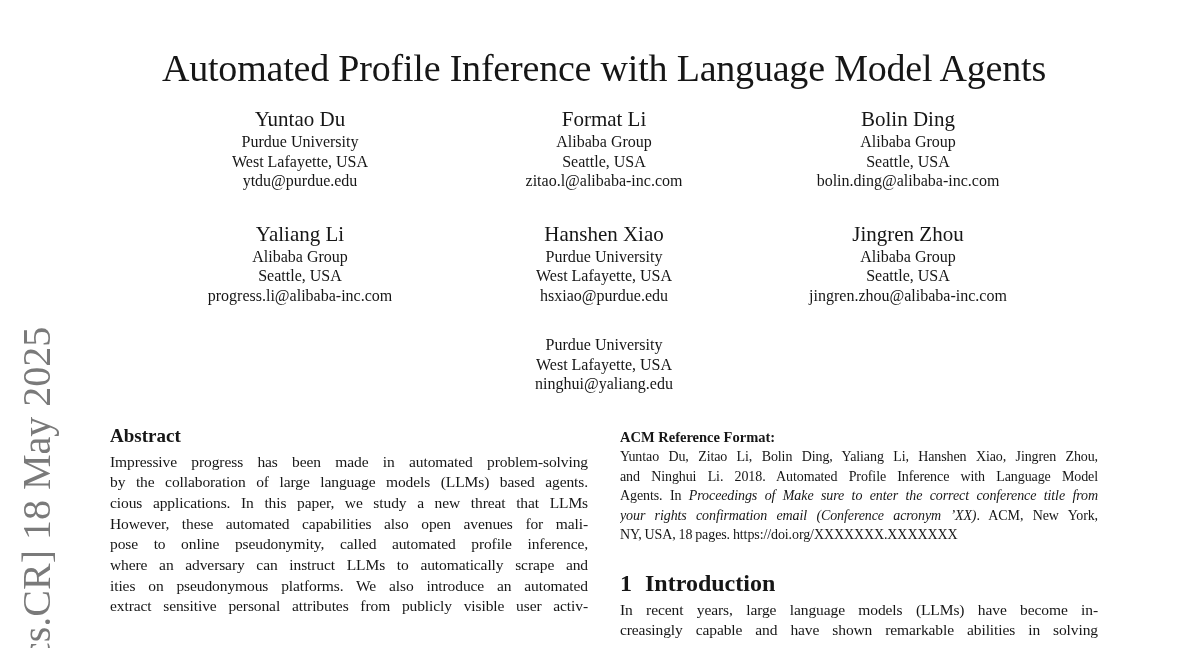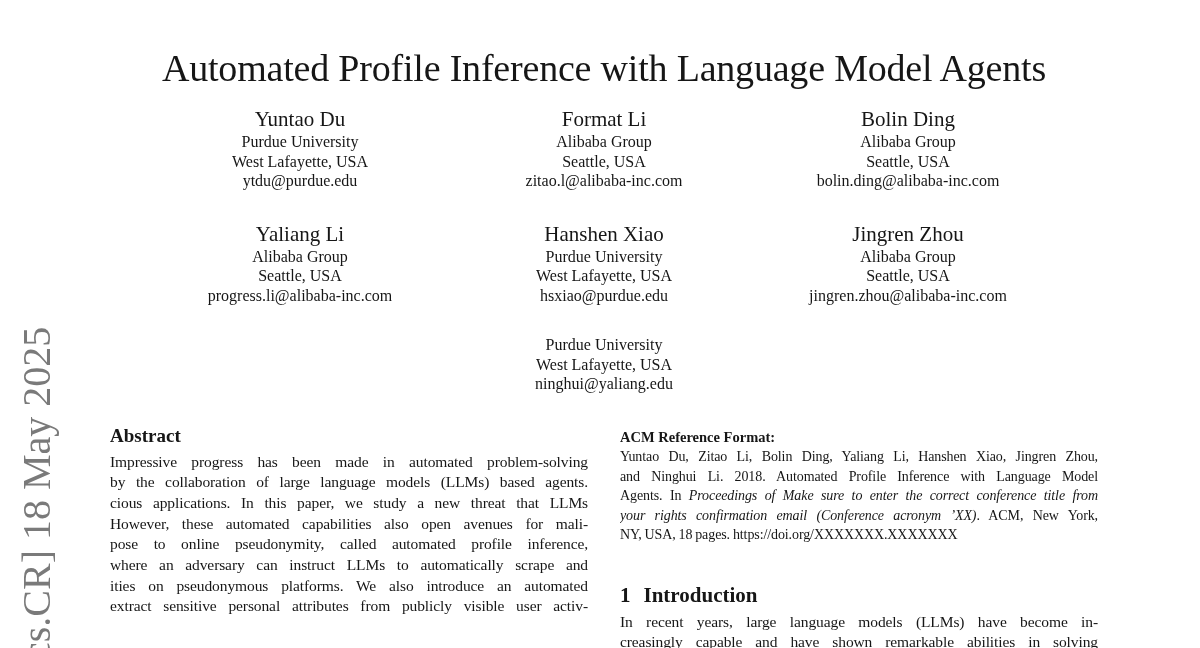--- a/index.html
+++ b/index.html
@@ -37,21 +37,21 @@
     text-align:justify; text-align-last:justify;
     letter-spacing:-0.1px; word-spacing:-0.6px;
   }
   .ref-head { margin-top:4px; font-size:14.5px; line-height:19.5px; font-weight:700; }
   .ref-line {
     font-size:14px; line-height:19.5px; max-height:20px; overflow:hidden;
     text-align:justify; text-align-last:justify;
     letter-spacing:-0.1px; word-spacing:-0.5px;
   }
   .ref-line.last { text-align-last:left; }
-  .h-intro { margin-top:38px; font-size:21px; line-height:25px; font-weight:700; }
+  .h-intro { margin-top:26px; font-size:24px; line-height:25px; font-weight:700; }
   .h-intro .num { margin-right:13px; }
   .intro-body { margin-top:4px; }
 </style>
 </head>
 <body>
 
 <div class="page">
 
   <div class="stamp">cs.CR] 18 May 2025</div>
 

